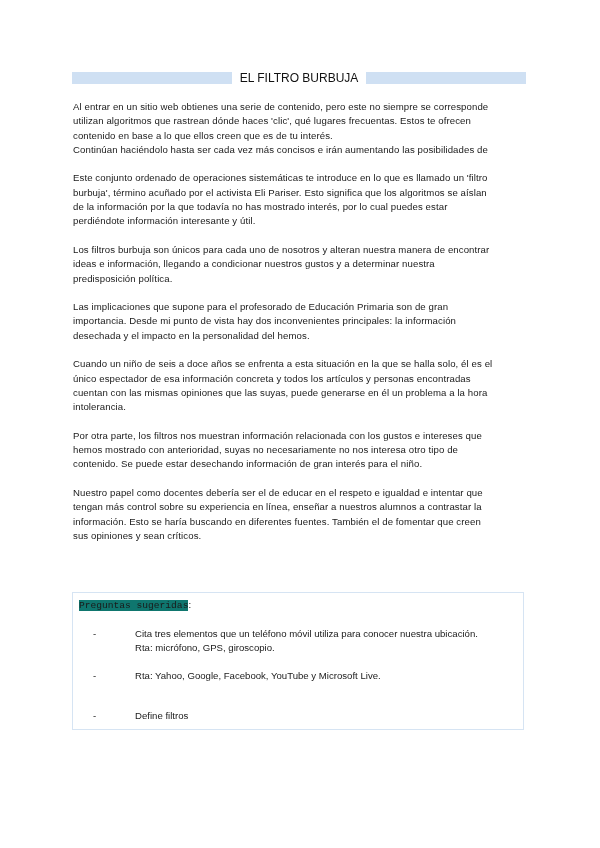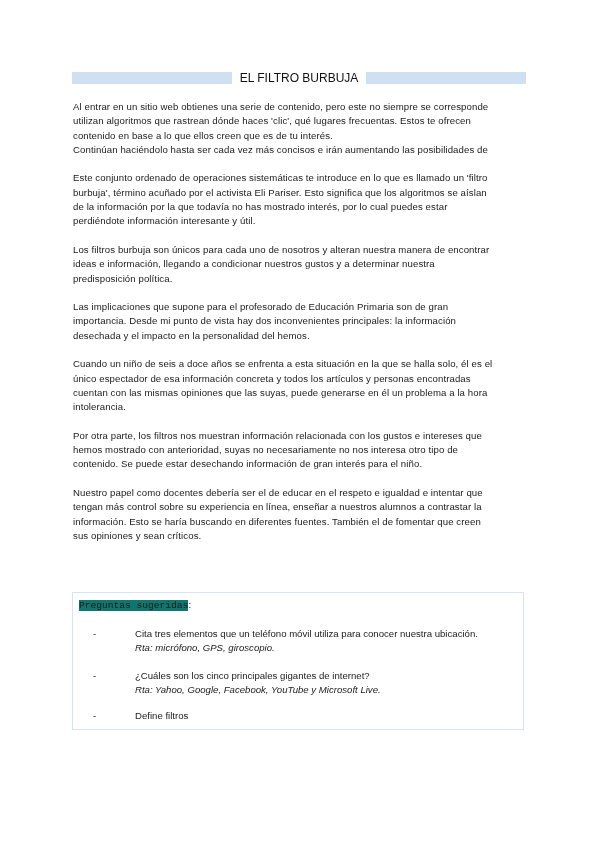--- a/index.html
+++ b/index.html
@@ -91,21 +91,20 @@
     }
     .q-item .q-body {
       position: absolute;
       left: 30px;
       top: 0;
       white-space: nowrap;
       margin-left: 12px;
     }
     .q-item .answer {
       display: block;
-      font-style: italic;
     }
   </style>
 </head>
 <body>
 
 <div class="page">
 
   <div class="title-bar">
     <div class="fill"></div>
     <div class="title-text">EL FILTRO BURBUJA</div>
@@ -163,21 +162,20 @@
       <span class="dash">-</span>
       <div class="q-body">
         <span>Cita tres elementos que un teléfono móvil utiliza para conocer nuestra ubicación.</span>
         <span class="answer">Rta: micrófono, GPS, giroscopio.</span>
       </div>
     </div>
 
     <div class="q-item" style="top:76px;">
       <span class="dash">-</span>
       <div class="q-body">
-        <span>¿Cuáles son los cinco principales gigantes de internet?</span>
         <span class="answer">Rta: Yahoo, Google, Facebook, YouTube y Microsoft Live.</span>
       </div>
     </div>
 
     <div class="q-item" style="top:116px;">
       <span class="dash">-</span>
       <div class="q-body">
         <span>Define filtros</span>
       </div>
     </div>

